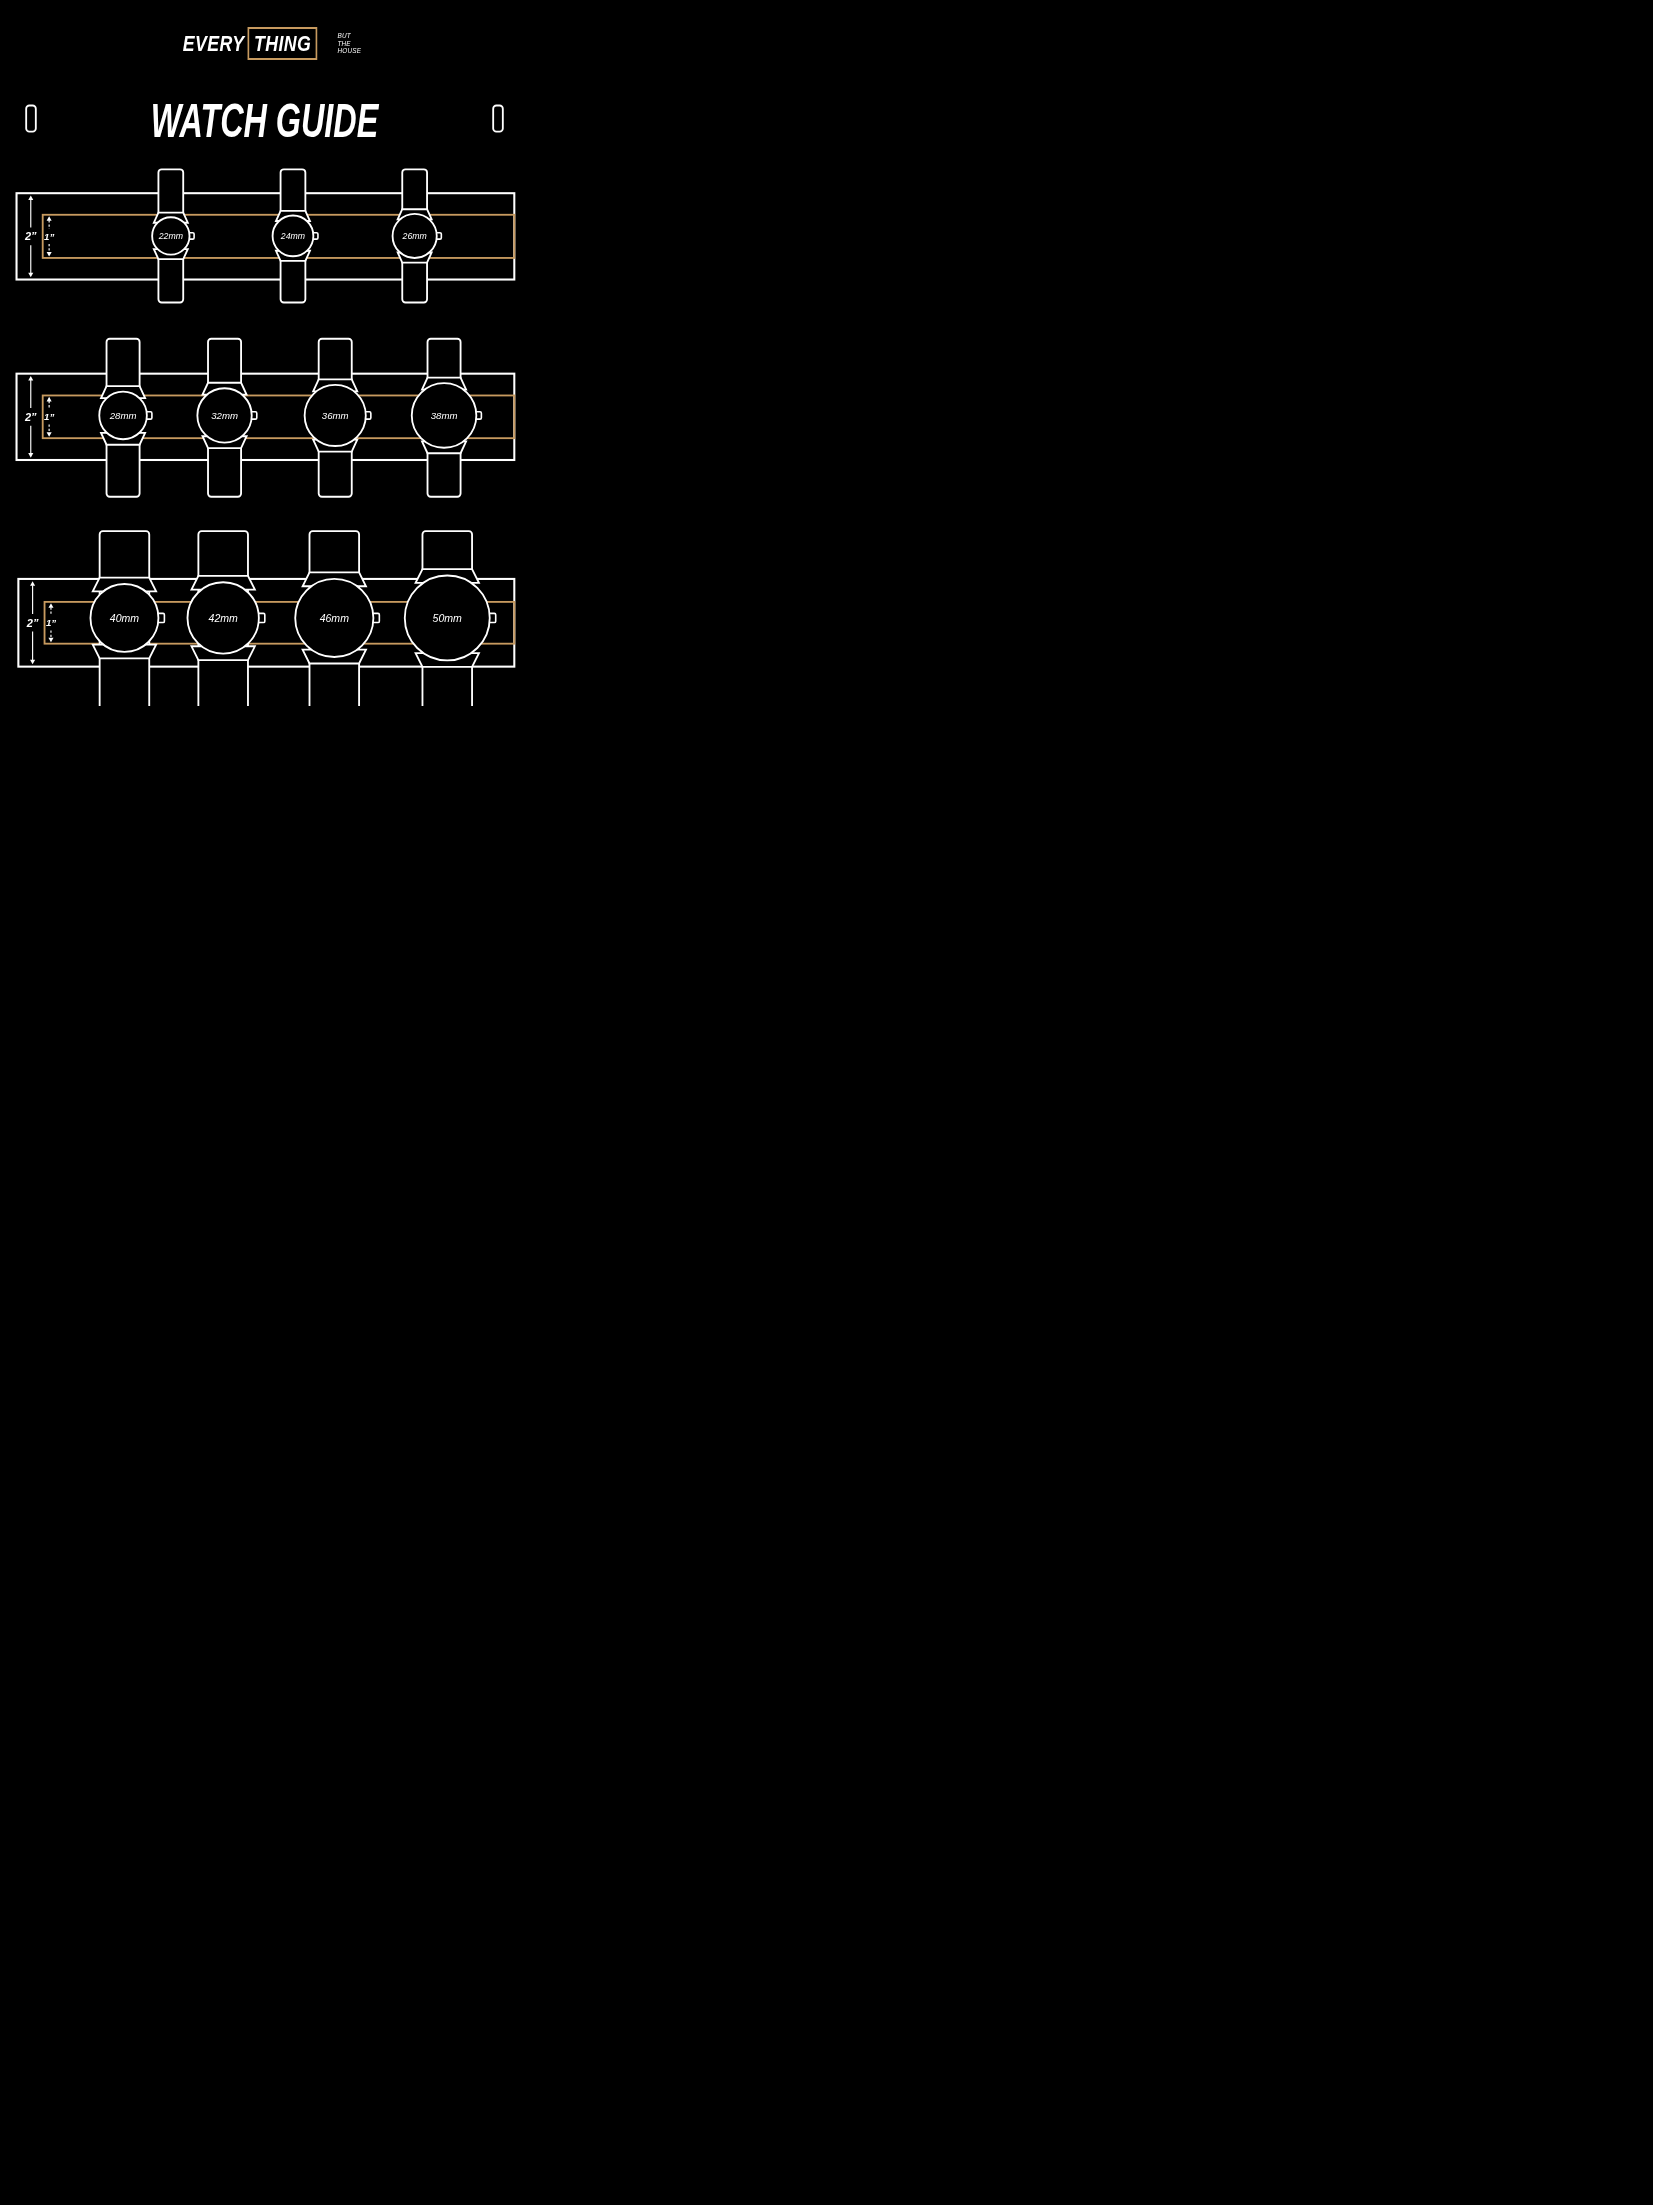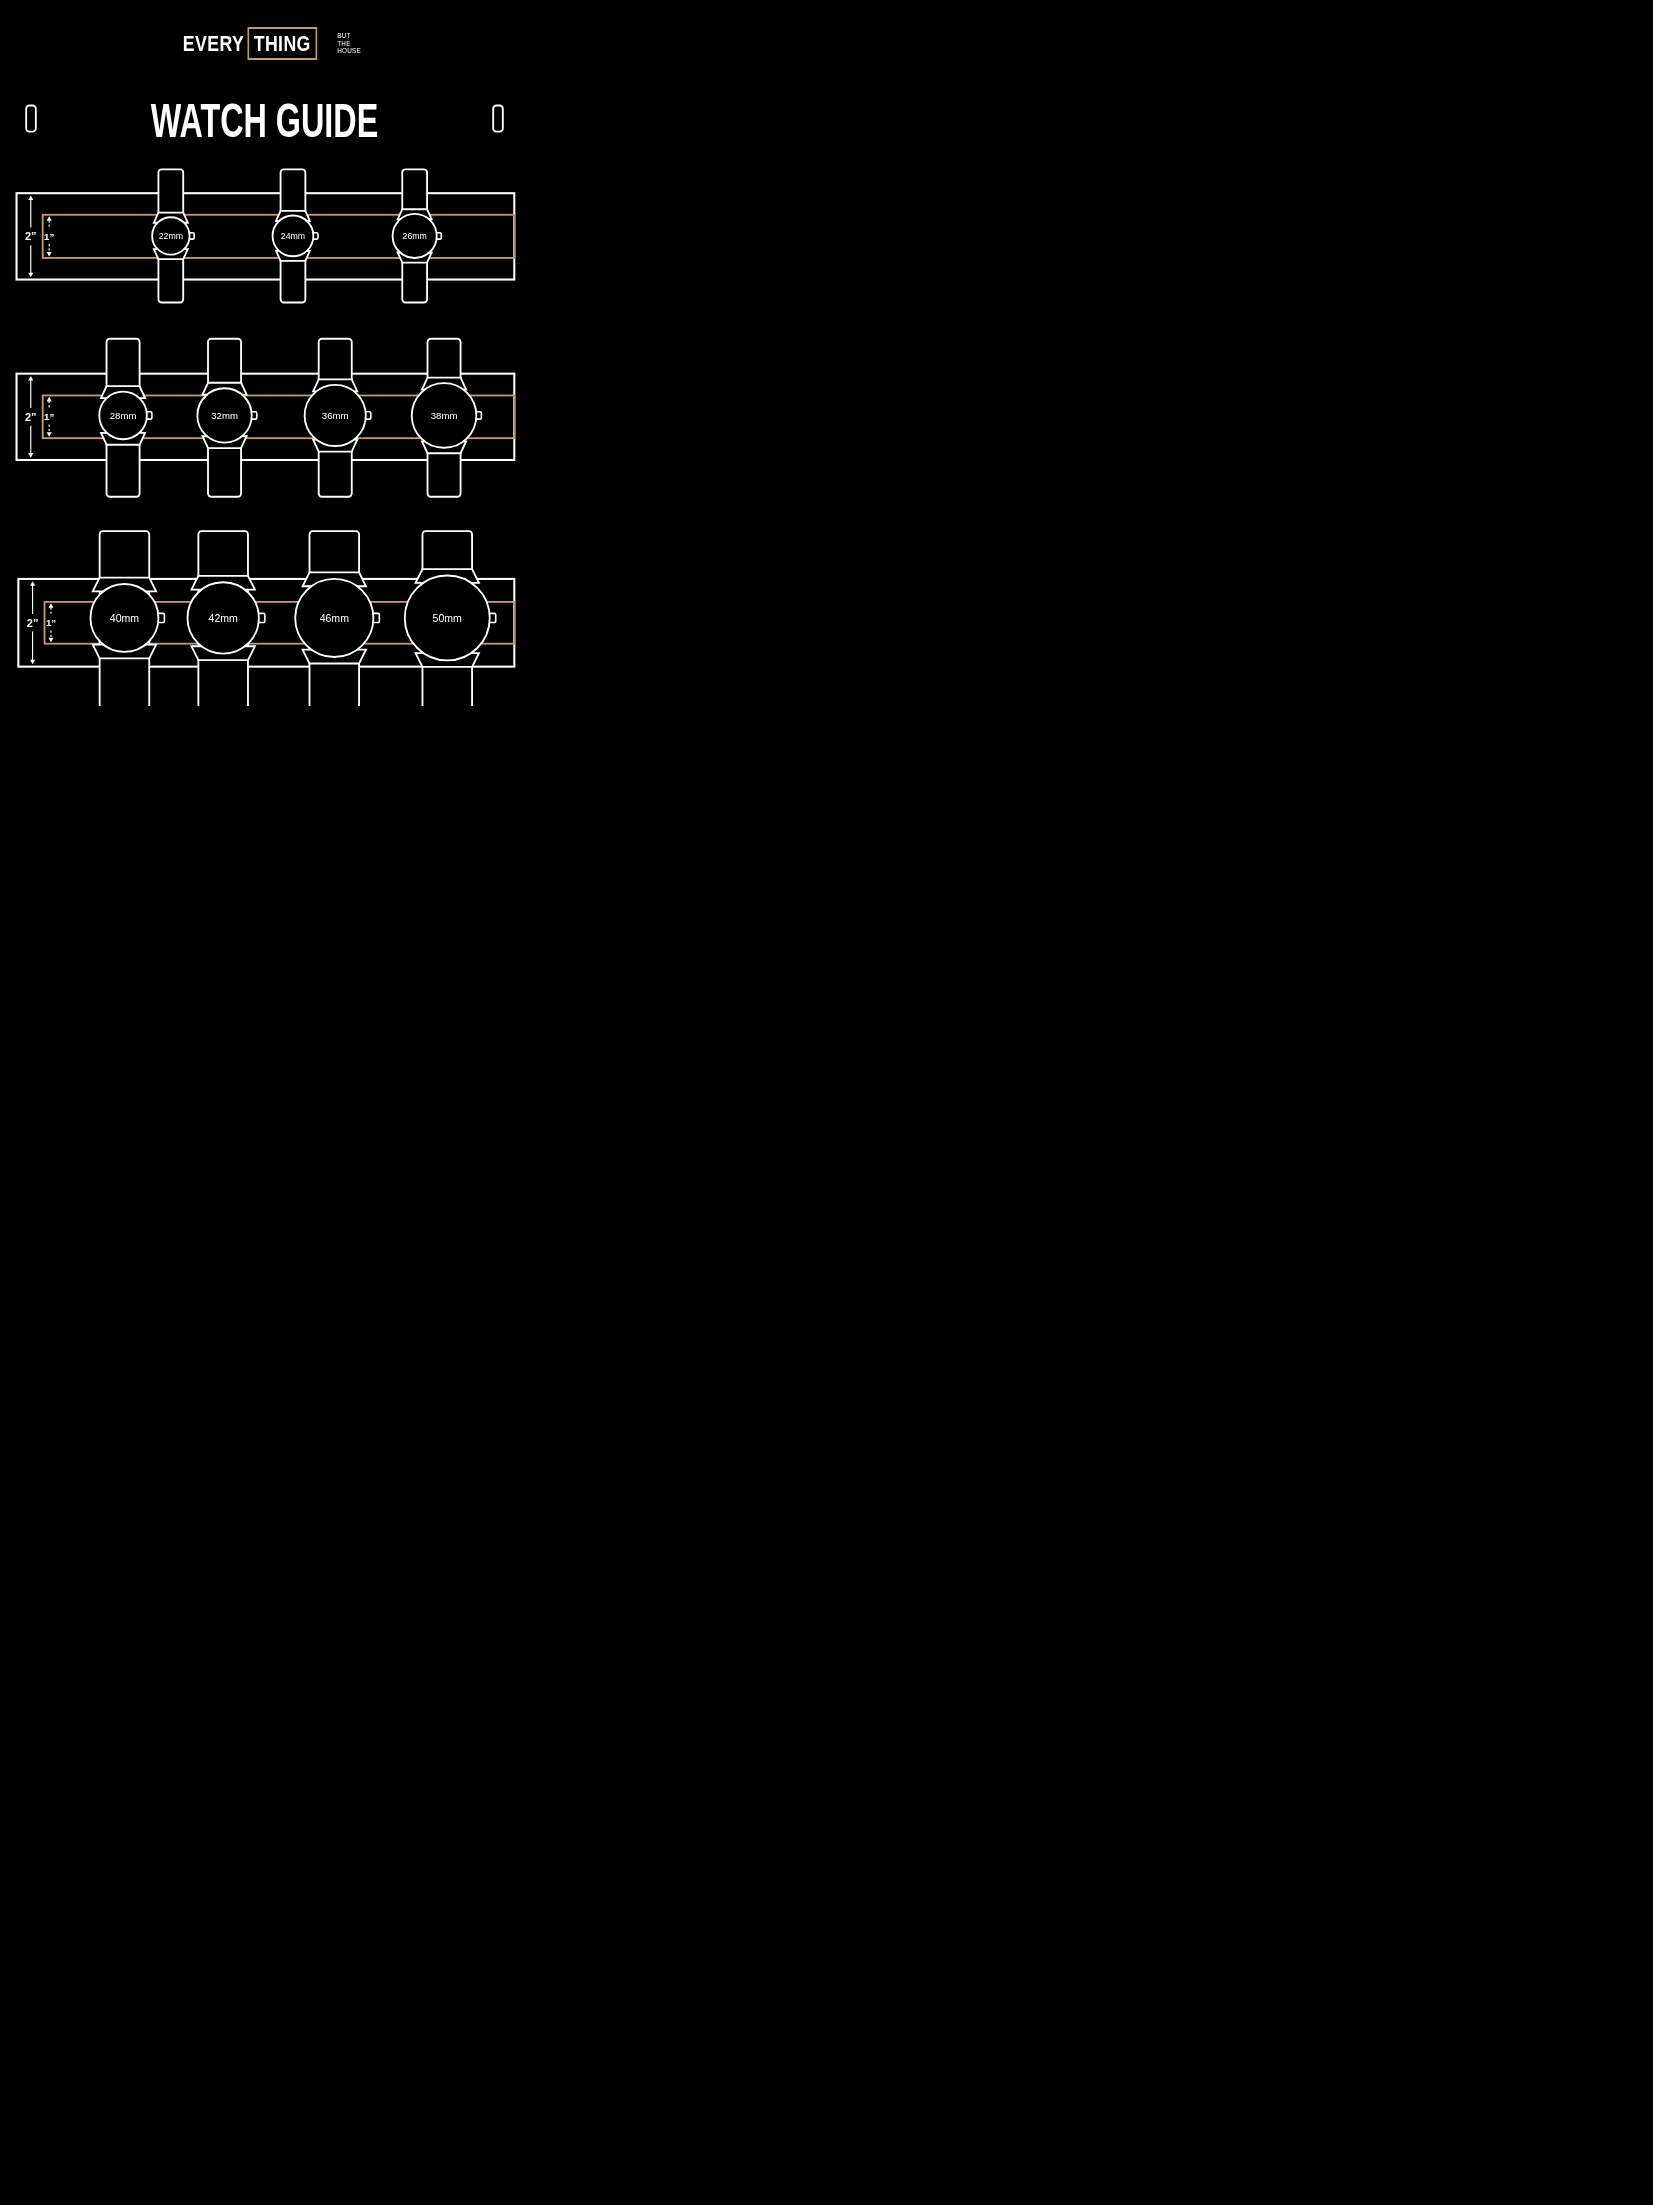--- a/index.html
+++ b/index.html
@@ -1,17 +1,17 @@
 <!DOCTYPE html>
 <html style="font-size:7.4px"><head>
 <meta charset="utf-8">
 <style>
   html,body{margin:0;padding:0;background:#000;}
   .page{position:relative;width:529px;height:706px;background:#000;overflow:hidden;
-        font-family:"Liberation Sans",sans-serif;}
+        font-family:"Liberation Sans",sans-serif;font-style:italic;}
   .logo{position:absolute;top:27px;left:0;width:100%;display:flex;justify-content:center;
         align-items:center;gap:5.5px;color:#fff;}
   .logo-main{display:flex;align-items:center;gap:4.1px;transform:scaleX(.82);}
   .logo-every{font-size:21.6px;font-weight:bold;letter-spacing:0.5px;line-height:1;}
   .logo-thing-box{border:2.3px solid #C79A5F;padding:3.7px 5.5px;font-size:21.6px;font-weight:bold;
         letter-spacing:0.5px;line-height:1;}
   .logo-tagline{display:flex;flex-direction:column;justify-content:center;font-size:6.4px;
         line-height:7.4px;letter-spacing:0.2px;font-weight:normal;color:#fff;}
   .title{position:absolute;top:96px;left:0;width:100%;text-align:center;color:#fff;
         font-size:49px;line-height:1;font-weight:bold;margin:0;transform:scaleX(.66);

